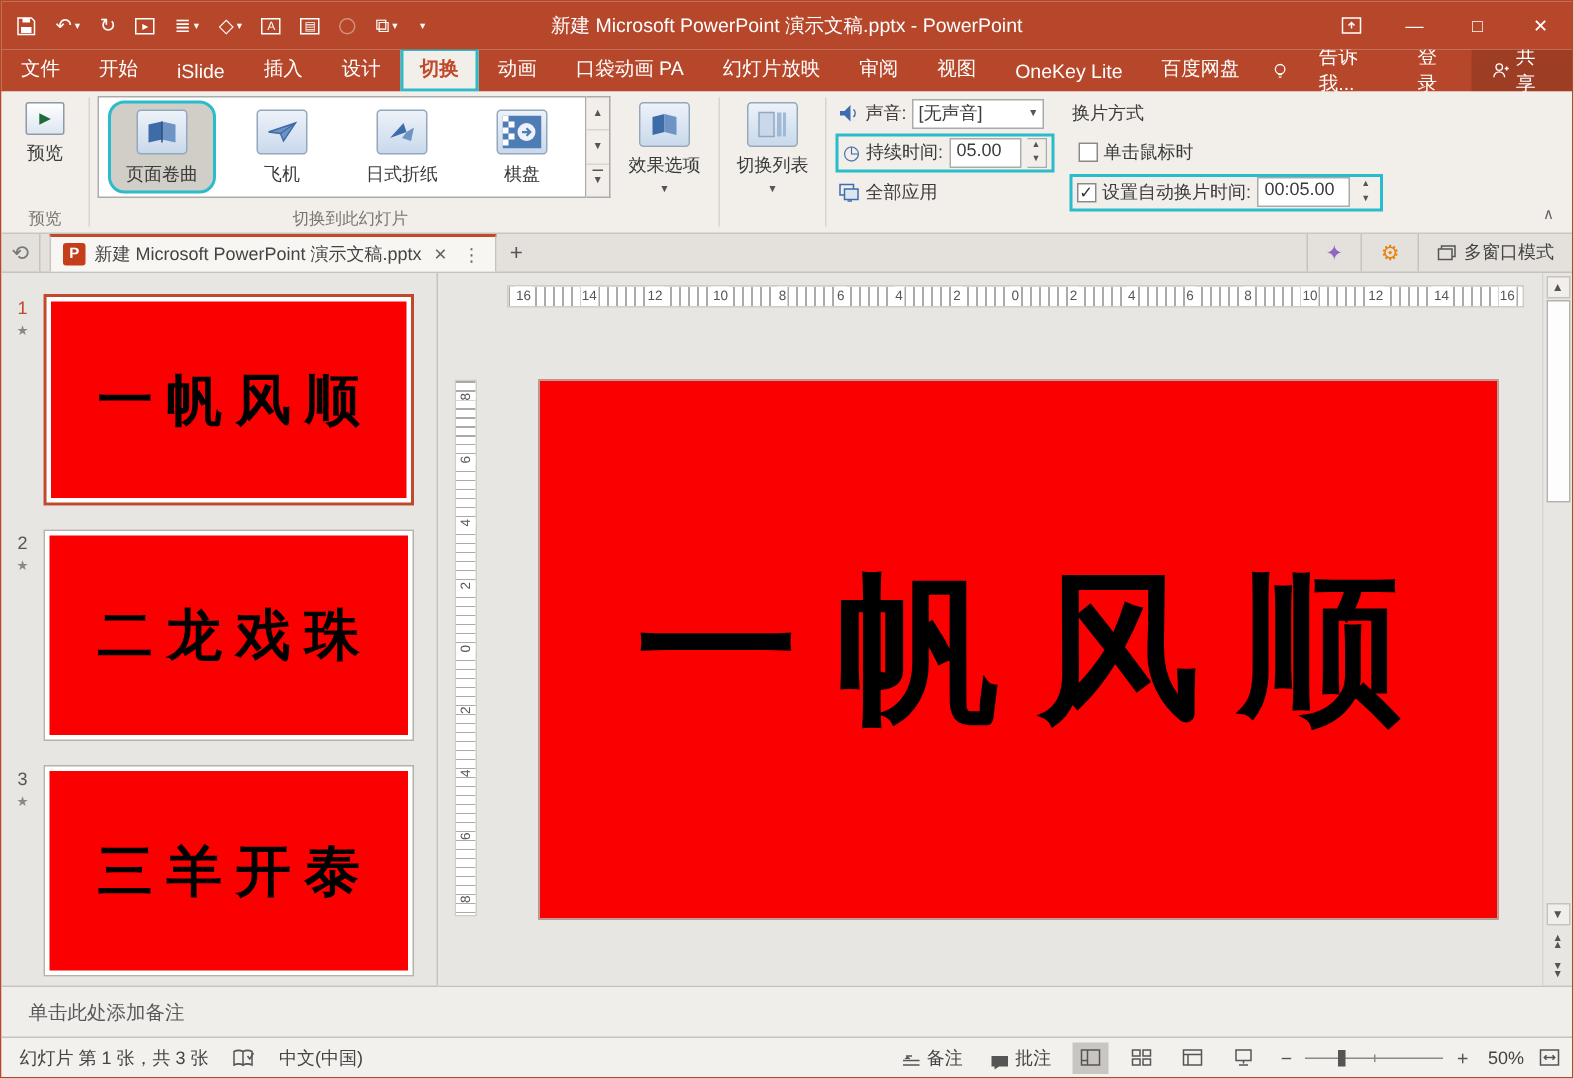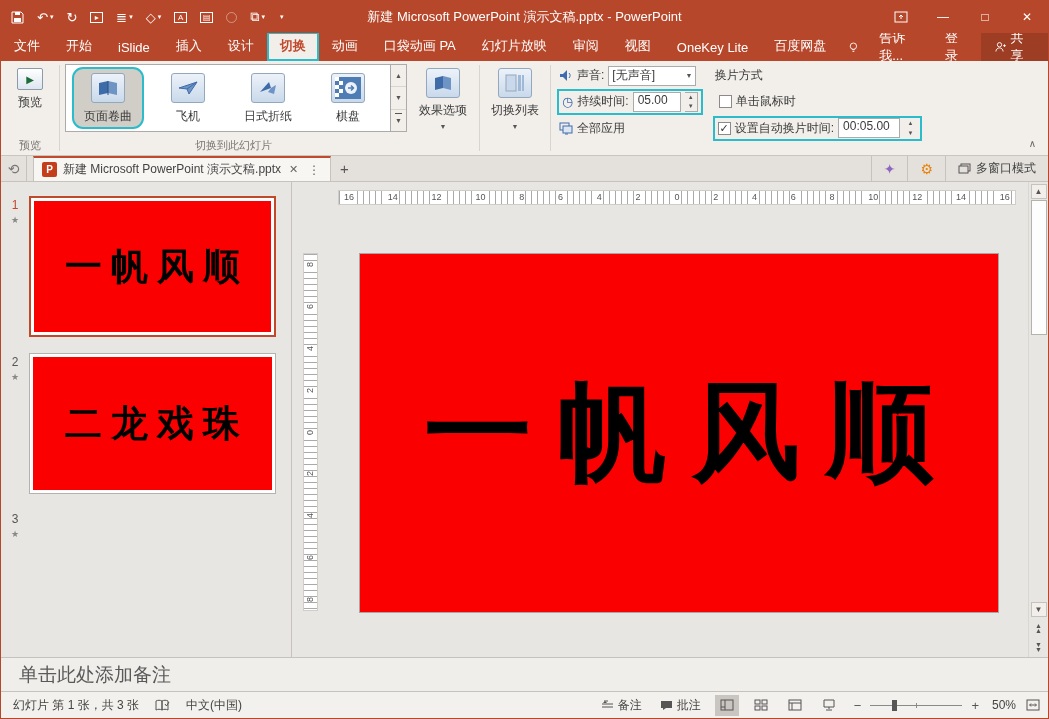--- a/index.html
+++ b/index.html
@@ -98,27 +98,27 @@
   .slidecanvas { position:absolute; left:67px; top:71px; width:640px; height:360px; background:#FB0000; border:1px solid #AAA7A2; display:flex; align-items:center; justify-content:center;}
   .slidecanvas .cn-cal { font-size:108px; letter-spacing:26px; text-indent:26px; white-space:nowrap;}
 
   .vscroll { width:20px; background:#E8E6E2; display:flex; flex-direction:column; align-items:center; padding:2px 0; border-left:1px solid #DAD7D2;}
   .sarrow { width:16px; height:15px; display:flex; align-items:center; justify-content:center; font-size:8px; color:#555; border:1px solid #C6C3BE; background:#F2EFEA; }
   .sthumb { width:16px; height:135px; background:#FDFDFD; border:1px solid #B5B2AD; margin-top:1px;}
   .strack { flex:1; }
   .dblarrow { width:16px; height:16px; display:flex; flex-direction:column; align-items:center; justify-content:center; font-size:7px; line-height:5px; color:#555; margin-top:3px;}
 
   
-  .notes { height:34px; background:#F0EEEB; border-top:1px solid #C6C3BE; display:flex; align-items:center; padding-left:18px; font-size:19px; color:#595959; flex:0 0 34px;}
+  .notes { height:34px; background:#F0EEEB; border-top:1px solid #C6C3BE; display:flex; align-items:center; padding-left:18px; font-size:13px; color:#595959; flex:0 0 34px;}
 
   
   .statusbar { height:27px; background:#F3F1EE; border-top:1px solid #C6C3BE; display:flex; align-items:center; font-size:12px; color:#444; flex:0 0 27px; padding:0 8px;}
   .sbleft { display:flex; align-items:center; gap:16px; padding-left:4px;}
   .sbright { margin-left:auto; display:flex; align-items:center; gap:10px; }
-  .sbitem { display:flex; align-items:center; gap:4px; padding:0 4px;}
+  .sbitem { display:flex; align-items:flex-end; gap:4px; padding:0 4px;}
   .viewbtn { width:24px; height:21px; display:flex; align-items:center; justify-content:center; }
   .viewbtn.selected { background:#C9C6C1; }
   .zoomslider { display:flex; align-items:center; gap:6px; }
   .ztrack { position:relative; width:92px; height:1px; background:#8a8a8a; }
   .znotch { position:absolute; left:50%; top:-2px; width:1px; height:5px; background:#8a8a8a;}
   .zthumb { position:absolute; left:22px; top:-5px; width:5px; height:11px; background:#555;}
   .zbtn { font-size:13px; color:#555; padding:0 3px;}
   svg { display:block; }
 </style>
 </head>
@@ -404,20 +404,25 @@
             <div class="thumbslide">
               <span class="cn-cal">二龙戏珠</span>
             </div>
           </div>
       </div>
       <div class="thumbrow">
         <div class="thumbmeta">
           <span class="thumbnum">3</span>
           <span class="thumbstar">★</span>
         </div>
+        <div class="thumbbox">
+            <div class="thumbslide">
+              <span class="cn-cal">三羊开泰</span>
+            </div>
+          </div>
       </div>
     </div>
 
     <div class="editor">
       <div class="hruler">
         <span>16</span>
           <span>14</span>
           <span>12</span>
           <span>10</span>
           <span>8</span>

